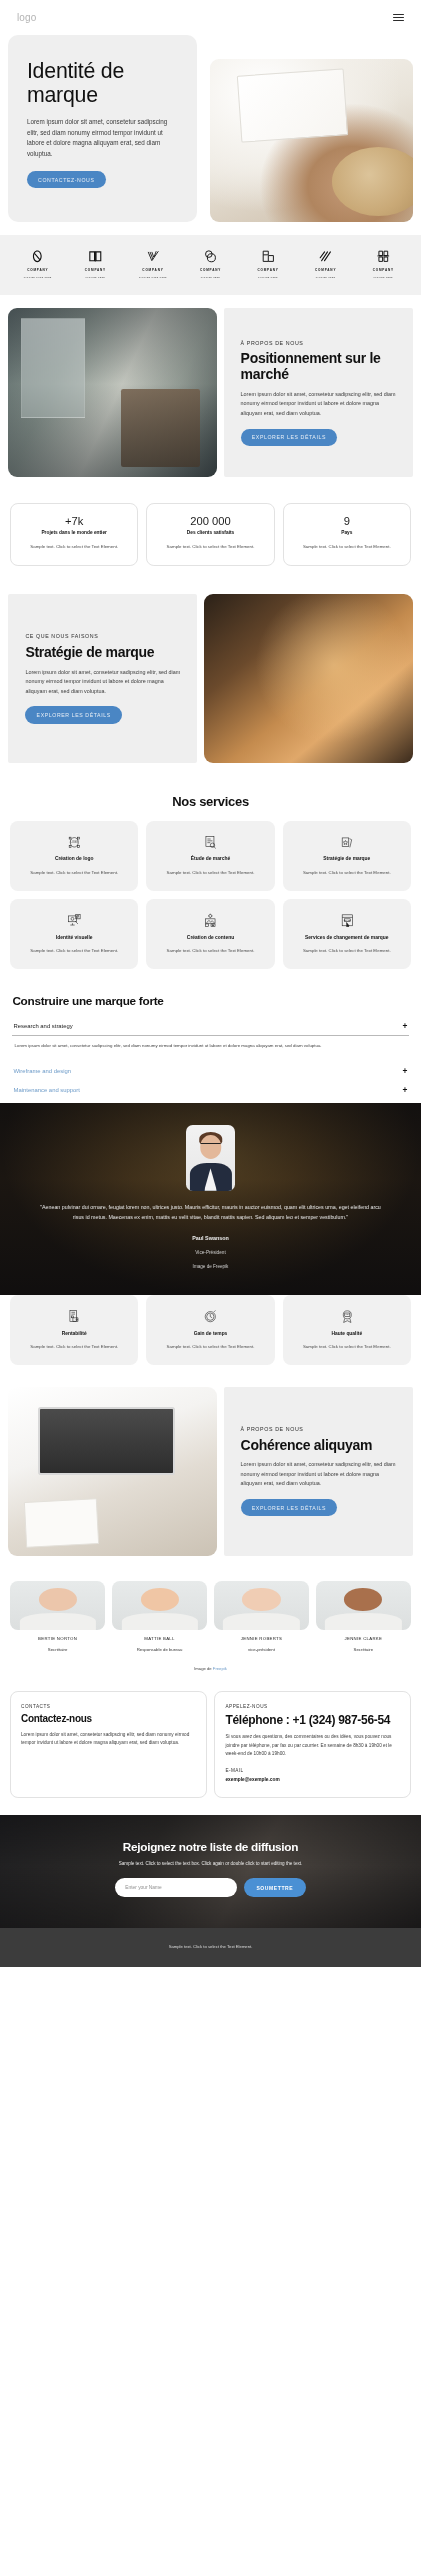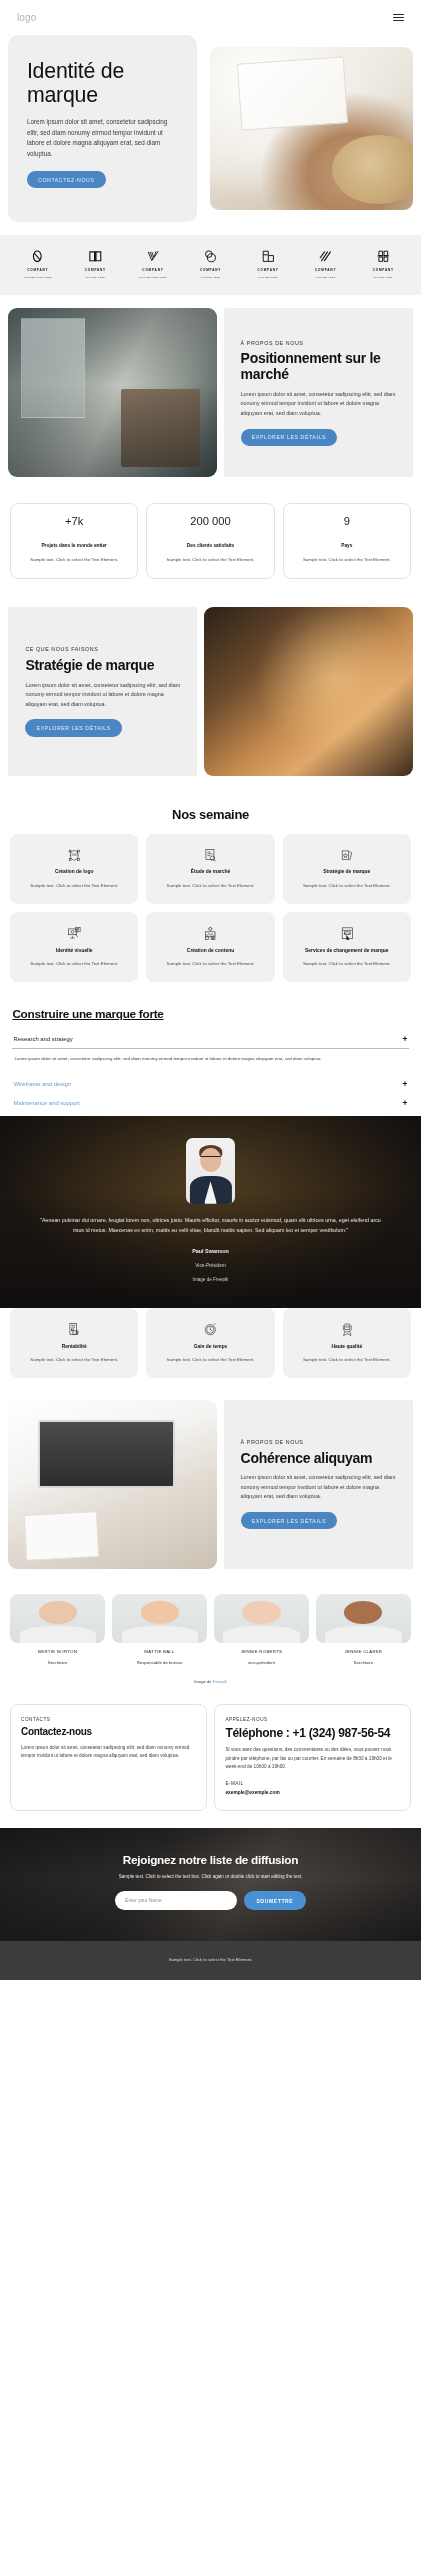--- a/index.html
+++ b/index.html
@@ -24,21 +24,21 @@
   }
   .logo-text { font-size: 10px; color: #b4b4b4; letter-spacing: 0.1px; }
   .burger { width: 10.7px; display: flex; flex-direction: column; gap: 1.7px; cursor: pointer; }
   .burger span { display: block; height: 1.5px; background: #2b2b2b; border-radius: 0.6px; }
 
   
   .hero {
     display: flex;
     gap: 13px;
     padding: 0 8.4px 12.4px 8.4px;
-    align-items: center;
+    align-items: flex-end;
   }
   .hero-card {
     flex: 0 0 189px;
     background: #efefef;
     border-radius: 10px;
     padding: 25px 18.5px 34px 18.5px;
     display: flex; flex-direction: column; justify-content: center;
   }
   .hero-title {
     font-size: 21.3px; line-height: 1.12; font-weight: 400; letter-spacing: -0.2px;
@@ -124,27 +124,27 @@
     content:""; position:absolute; left:8%; bottom:6%; width:34%; height:26%;
     background:#fbfaf8; border:0.6px solid #e3e0da; border-radius:1.1px; transform:rotate(-3deg);
   }
 
   
   .stats { display: flex; gap: 7.9px; padding: 12.4px 10px 14.6px 10px; }
   .stat {
     flex: 1; border: 0.6px solid #e2e2e2; border-radius: 7.9px;
     padding: 11.2px 7.9px 14.6px 7.9px; text-align: center; background:#fff;
   }
-  .stat-num { font-size: 11.2px; font-weight: 300; color: #1d1d1d; margin-bottom: 16px; }
+  .stat-num { font-size: 11.2px; font-weight: 300; color: #1d1d1d; margin-bottom: 3px; }
   .stat-label { font-size: 4.8px; font-weight: 700; color: #111; margin-bottom: 7.9px; }
   .stat-text { font-size: 4.4px; line-height: 1.62; color: #4a4a4a; }
 
   
   .heading-center { text-align: center; font-size: 13px; font-weight: 700; letter-spacing: -0.3px; padding: 17px 0 12.4px 0; }
-  .heading-left { text-align: left; font-size: 11.8px; font-weight: 700; letter-spacing: -0.3px; padding: 17px 12.4px 9px 12.4px; text-decoration: underline; }
+  .heading-left { text-align: left; font-size: 11.8px; font-weight: 700; letter-spacing: -0.3px; padding: 17px 12.4px 9px 12.4px; }
 
   
   .grid3 { display: flex; gap: 7.9px; padding: 0 10px 7.9px 10px; }
   .gcard {
     flex: 1; background: #f1f1f1; border-radius: 7.9px;
     padding: 12.4px 6.7px 14.6px 6.7px; text-align: center;
   }
   .gicon { height: 17px; display:flex; align-items:center; justify-content:center; margin-bottom: 6.2px; }
   .gicon svg { width: 14.6px; height: 14.6px; }
   .gtitle { font-size: 4.9px; font-weight: 700; color: #111; margin-bottom: 7.9px; }
@@ -376,21 +376,21 @@
   <div class="split">
     <div class="split-card">
       <div class="eyebrow">CE QUE NOUS FAISONS</div>
       <div class="sec-title">Stratégie de marque</div>
       <div class="sec-body">Lorem ipsum dolor sit amet, consetetur sadipscing elitr, sed diam nonumy eirmod tempor invidunt ut labore et dolore magna aliquyam erat, sed diam voluptua.</div>
       <button class="btn-primary">EXPLORER LES DÉTAILS</button>
     </div>
     <div class="split-img img-team2"></div>
   </div>
 
-  <div class="heading-center">Nos semaine</div>
+  <div class="heading-center">Nos services</div>
   <div class="grid3">
     <div class="gcard">
       <div class="gicon">
         <svg viewBox="0 0 40 40" fill="none" stroke="#222" stroke-width="1.6">
             <ellipse cx="20" cy="20" rx="11" ry="13"></ellipse>
             <rect x="6" y="6" width="5" height="5"></rect>
             <rect x="29" y="6" width="5" height="5"></rect>
             <rect x="6" y="29" width="5" height="5"></rect>
             <rect x="29" y="29" width="5" height="5"></rect>
             <text x="20" y="23" font-size="7" text-anchor="middle" fill="#222" stroke="none" font-family="Liberation Sans">LOGO</text>

